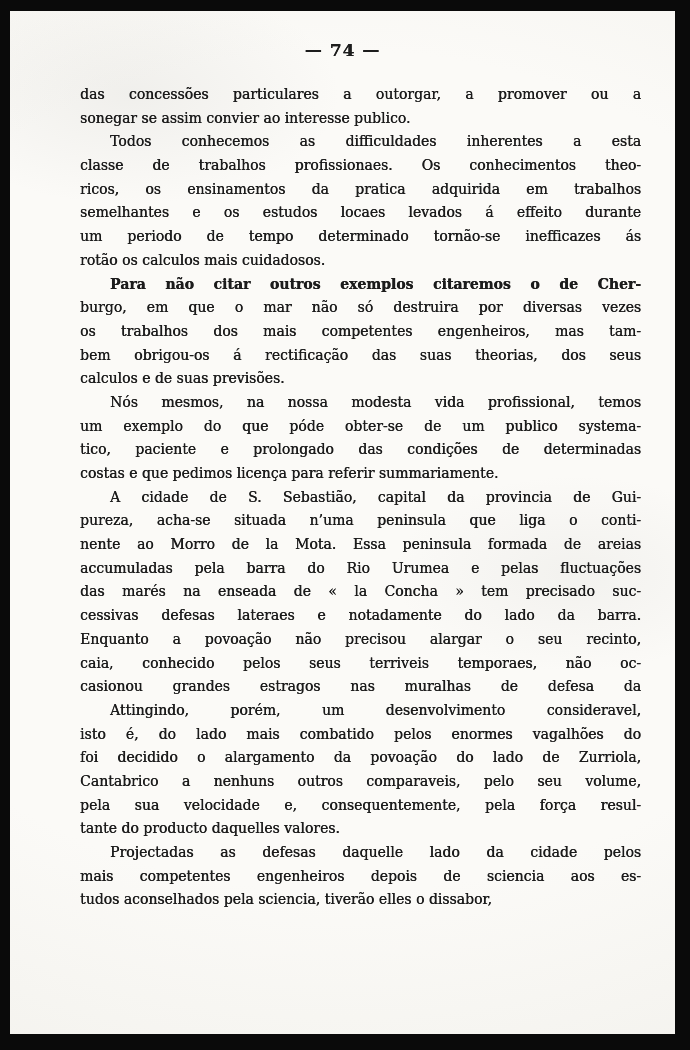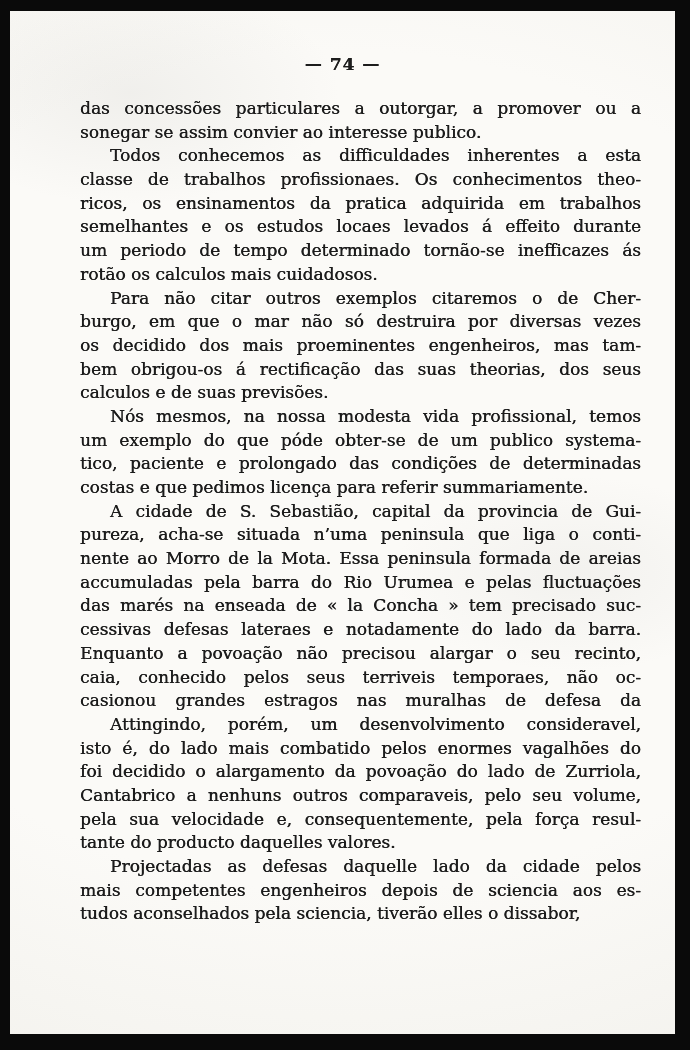--- a/index.html
+++ b/index.html
@@ -17,32 +17,32 @@
   .page {
     position: absolute;
     left: 10px; top: 11px; right: 15px; bottom: 16px;
     background:
       radial-gradient(ellipse 300px 160px at 18% 8%, rgba(190,190,185,0.18), rgba(0,0,0,0) 70%),
       radial-gradient(ellipse 260px 140px at 85% 55%, rgba(180,180,175,0.12), rgba(0,0,0,0) 70%),
       radial-gradient(ellipse 900px 700px at 50% 45%, #fbfaf7 60%, #f2f1ec 100%);
     background-color: #f8f7f3;
   }
   .pagenum {
-    margin-top: 43px;
+    margin-top: 29px;
     text-align: center;
     font-size: 17px;
     font-weight: bold;
     letter-spacing: 1px;
     color: #1d1d1d;
     text-shadow: 0.3px 0 0 currentColor;
   }
   .text-column {
     margin: 23px 34px 0 70px;
     color: #1c1c1c;
-    font-size: 17px;
+    font-size: 14px;
     line-height: 23.7px;
     text-shadow: 0.35px 0 0 currentColor;
   }
   .paragraph { }
   .line {
     text-align: justify;
     text-align-last: justify;
     white-space: normal;
     height: 23.7px;
     overflow: visible;
@@ -65,23 +65,23 @@
         </div>
         <div class="paragraph">
           <div class="line" style="text-indent: 30px;">Todos conhecemos as difficuldades inherentes a esta</div>
           <div class="line">classe de trabalhos profissionaes. Os conhecimentos theo-</div>
           <div class="line">ricos, os ensinamentos da pratica adquirida em trabalhos</div>
           <div class="line">semelhantes e os estudos locaes levados á effeito durante</div>
           <div class="line">um periodo de tempo determinado tornão-se inefficazes ás</div>
           <div class="line last">rotão os calculos mais cuidadosos.</div>
         </div>
         <div class="paragraph">
-          <div class="line" style="text-indent: 30px;">Para não citar outros exemplos citaremos o de Cher-</div>
+          <div class="line" style="text-indent: 30px; font-weight: bold;">Para não citar outros exemplos citaremos o de Cher-</div>
           <div class="line">burgo, em que o mar não só destruira por diversas vezes</div>
-          <div class="line">os decidido dos mais proeminentes engenheiros, mas tam-</div>
+          <div class="line">os trabalhos dos mais competentes engenheiros, mas tam-</div>
           <div class="line">bem obrigou-os á rectificação das suas theorias, dos seus</div>
           <div class="line last">calculos e de suas previsões.</div>
         </div>
         <div class="paragraph">
           <div class="line" style="text-indent: 30px;">Nós mesmos, na nossa modesta vida profissional, temos</div>
           <div class="line">um exemplo do que póde obter-se de um publico systema-</div>
           <div class="line">tico, paciente e prolongado das condições de determinadas</div>
           <div class="line last">costas e que pedimos licença para referir summariamente.</div>
         </div>
         <div class="paragraph">

